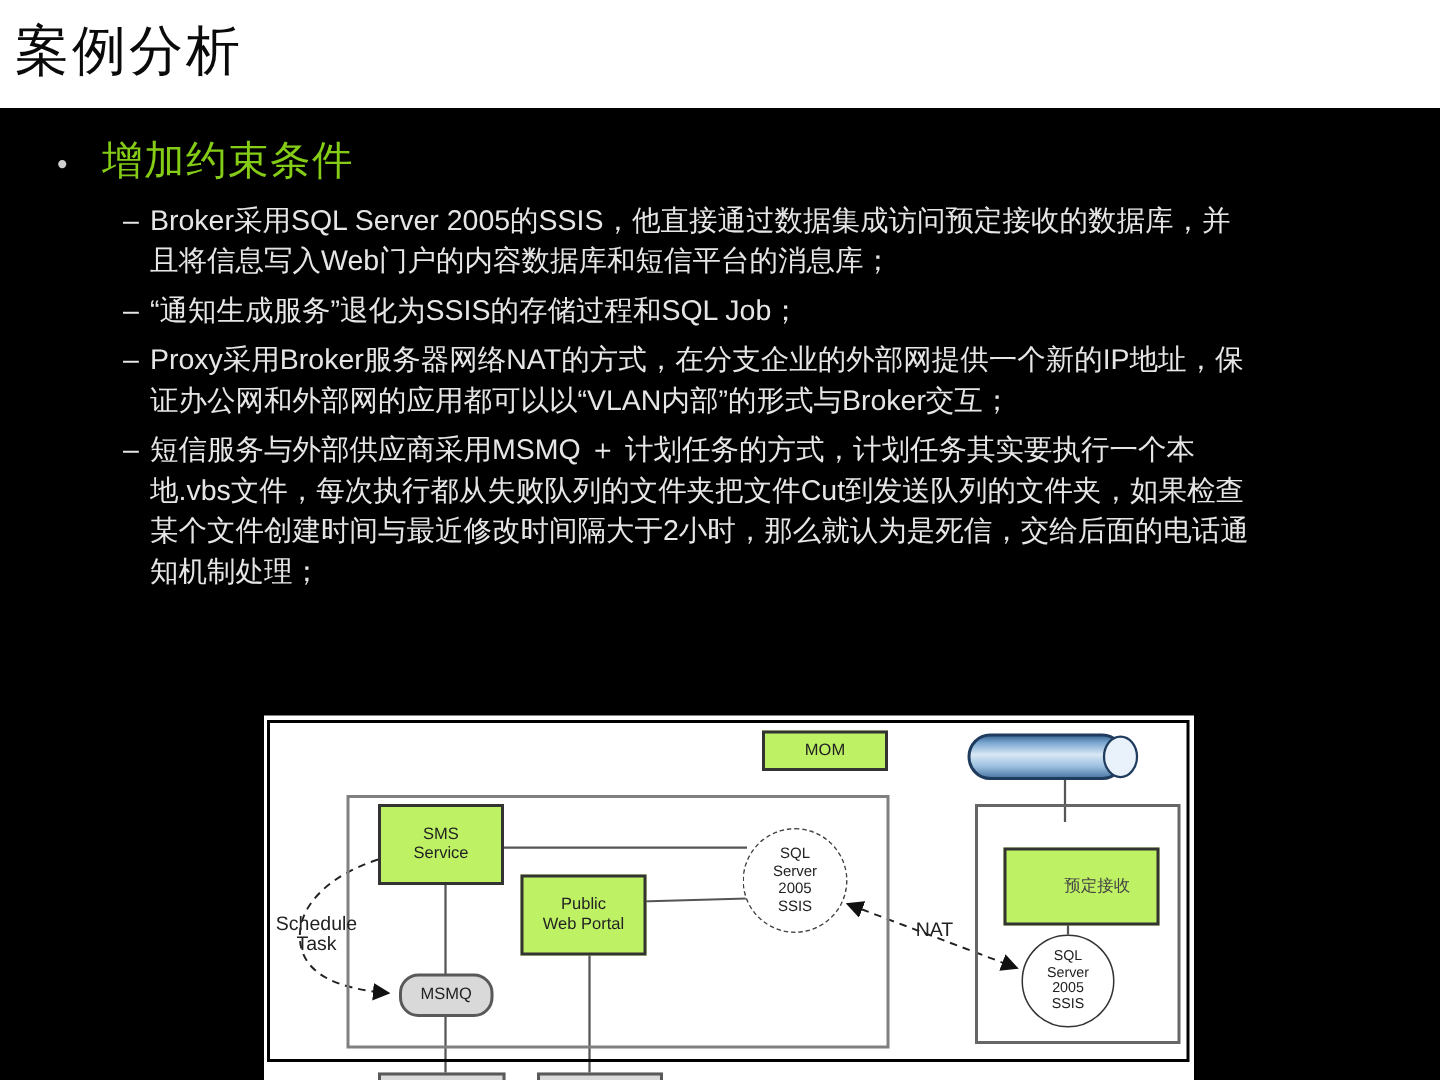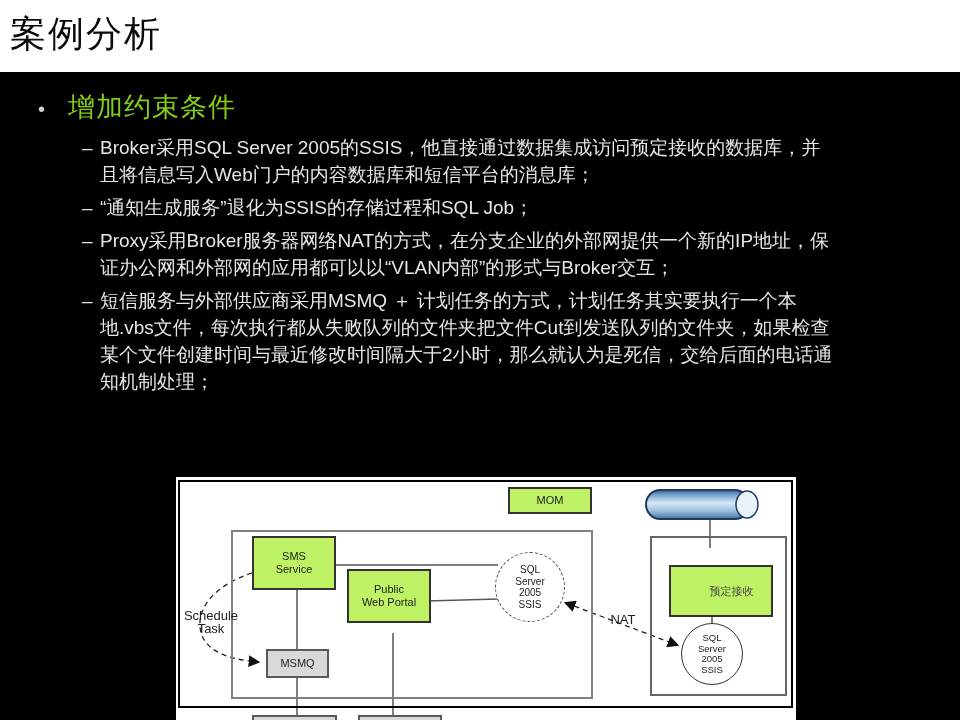--- a/index.html
+++ b/index.html
@@ -22,23 +22,23 @@
   
   .diagram{position:absolute;left:176px;top:405px;width:620px;height:268px;background:#fff;}
   .outer-border{position:absolute;left:2px;top:3px;width:611px;height:224px;border:2px solid #000;}
   .container-left{position:absolute;left:55px;top:53px;width:358px;height:165px;border:2px solid #808080;}
   .container-right{position:absolute;left:474px;top:59px;width:133px;height:156px;border:2px solid #666;}
   .dbox{position:absolute;display:flex;flex-direction:column;align-items:center;justify-content:center;
         background:#bef264;border:2px solid #333;font-size:11px;color:#222;line-height:13px;text-align:center;}
   .gray{background:#d9d9d9;border:2px solid #595959;}
   .mom{left:332px;top:10px;width:80px;height:23px;}
   .sms{left:76px;top:59px;width:80px;height:50px;}
-  .pwp{left:171px;top:92px;width:80px;height:50px;}
+  .pwp{left:171px;top:106px;width:80px;height:50px;}
   .booking{left:493px;top:88px;width:79px;height:48px;font-family:"Liberation Serif","DejaVu Serif",serif;color:#444;padding-left:21px;}
-  .msmq{left:90px;top:172px;width:59px;height:25px;}
+  .msmq{left:90px;top:172px;width:59px;height:25px;border-radius:13px;}
   .cmob{left:76px;top:238px;width:81px;height:23px;}
   .isp{left:182px;top:238px;width:80px;height:23px;}
   .circle-dashed{position:absolute;left:319px;top:75px;width:68px;height:68px;border:1.5px dashed #444;
         border-radius:50%;display:flex;flex-direction:column;align-items:center;justify-content:center;
         font-size:10px;line-height:11.5px;color:#222;background:#fff;text-align:center;}
   .circle-solid{position:absolute;left:505px;top:146px;width:60px;height:60px;border:1.5px solid #333;
         border-radius:50%;display:flex;flex-direction:column;align-items:center;justify-content:center;
         font-size:9.5px;line-height:10.5px;color:#222;background:#fff;text-align:center;}
   .freelabel{position:absolute;font-size:13px;line-height:13px;color:#222;text-align:center;}
   .schedule{left:6px;top:132px;width:58px;}

